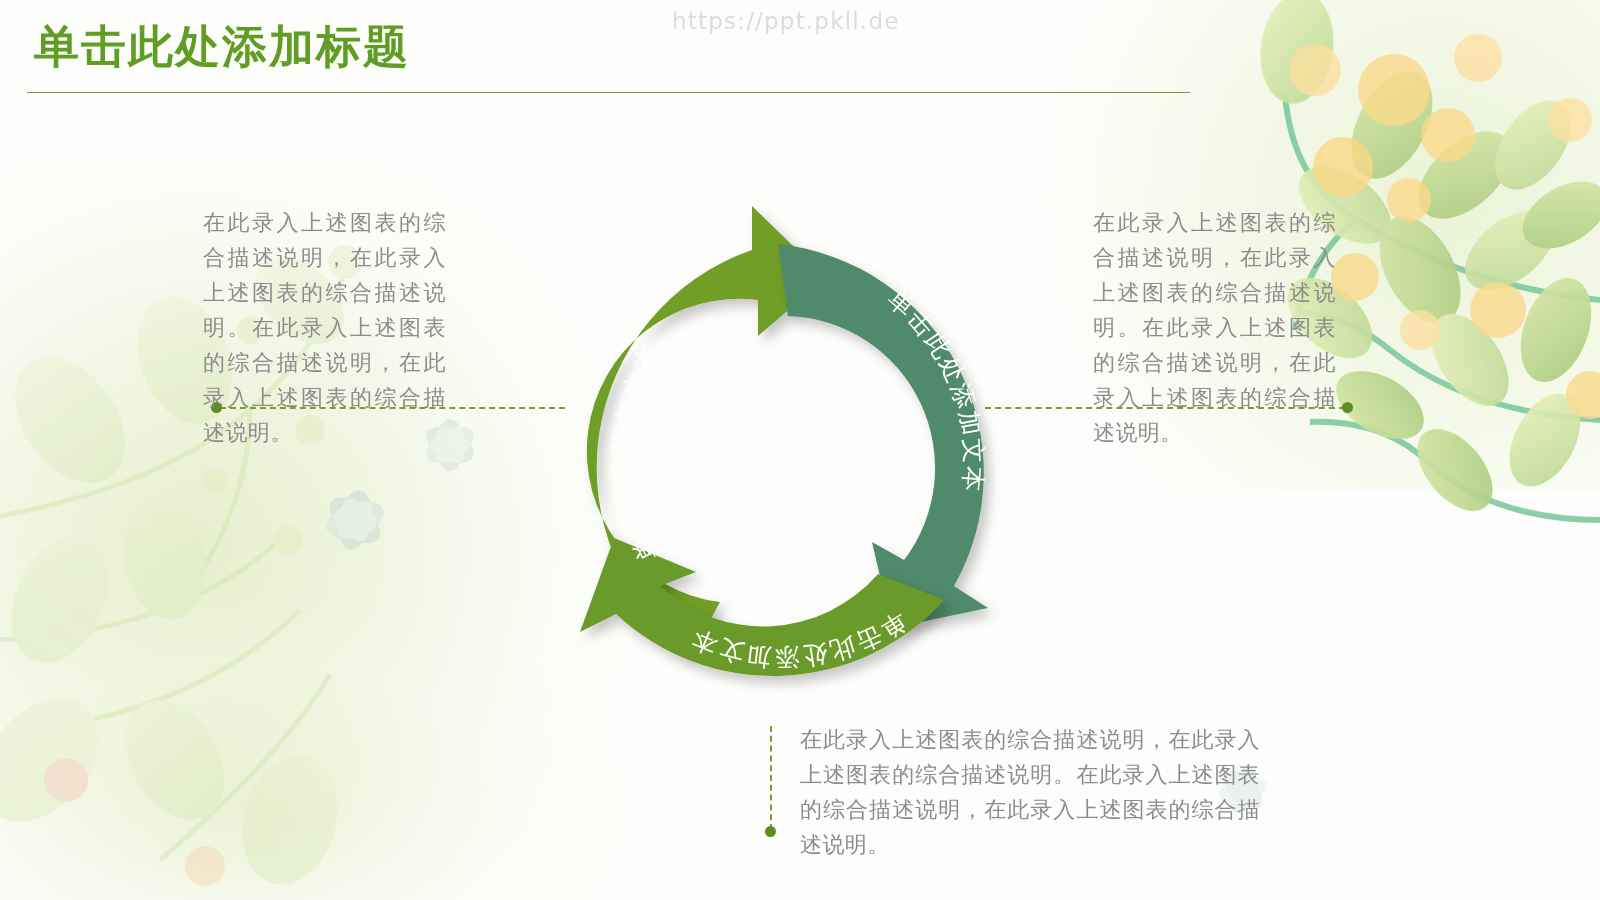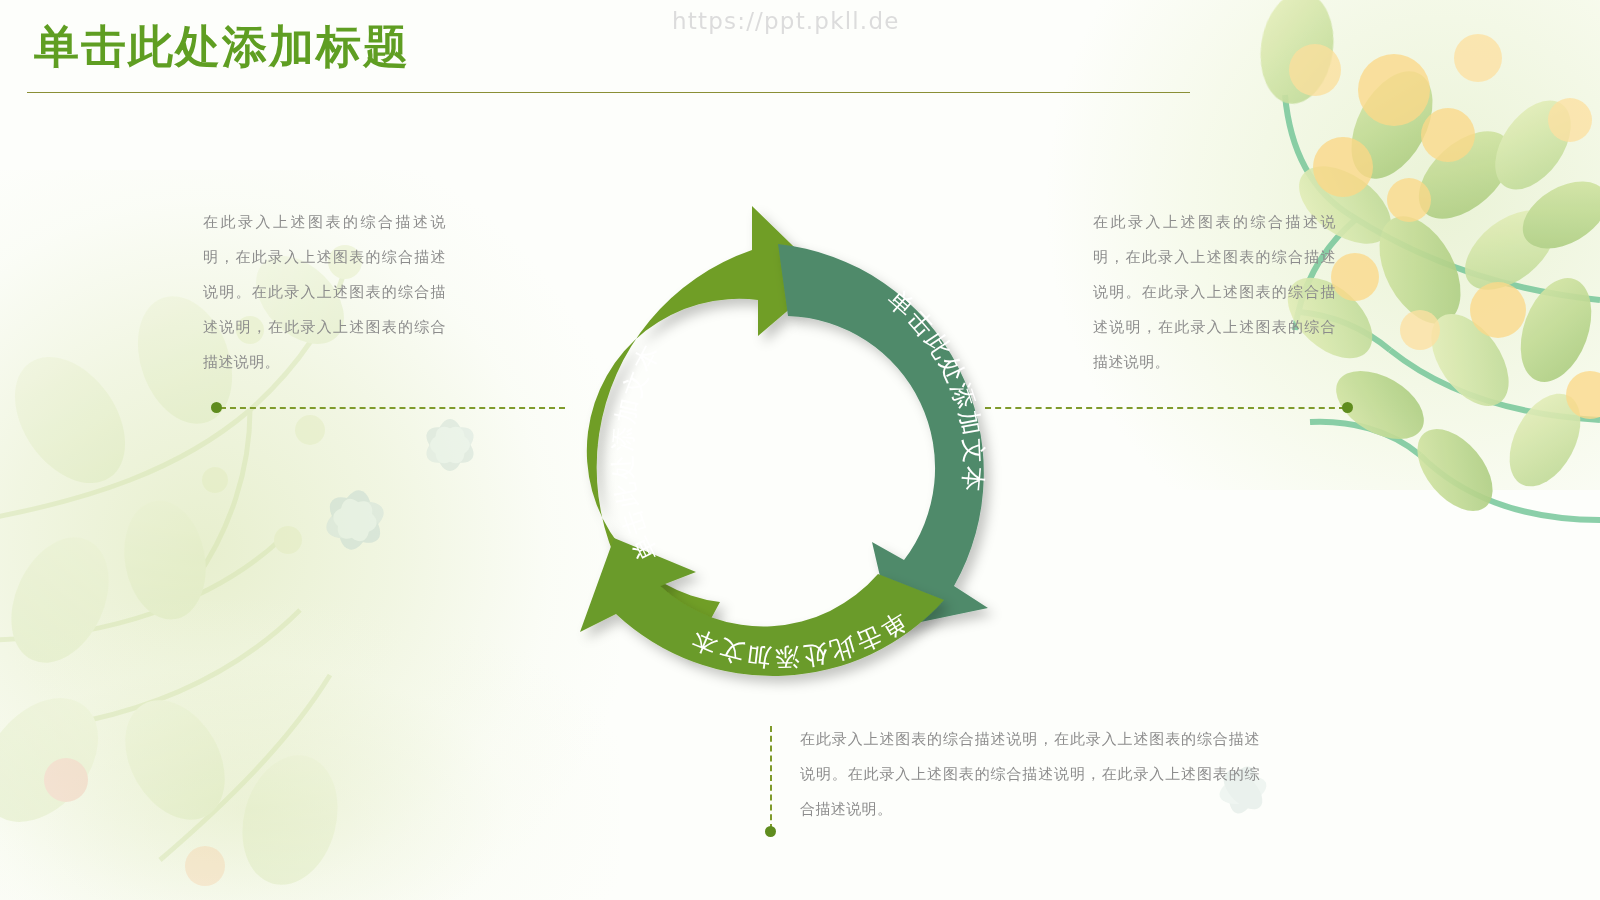--- a/index.html
+++ b/index.html
@@ -88,21 +88,21 @@
     letter-spacing: 1.2px;
     color: #dcdcdc;
     white-space: nowrap;
     font-family: "DejaVu Sans", "Liberation Sans", sans-serif;
   }
 
   
   .body-text {
     position: absolute;
     color: #8c8c8c;
-    font-size: 15px;
+    font-size: 22px;
     line-height: 35px;
     text-align: justify;
     font-family: "DejaVu Sans", "Liberation Sans", sans-serif;
     letter-spacing: 0.4px;
   }
   #text-left  { left: 203px;  top: 205px; width: 243px; }
   #text-right { left: 1093px; top: 205px; width: 243px; }
   #text-bottom{ left: 800px;  top: 722px; width: 460px; }
 
   

